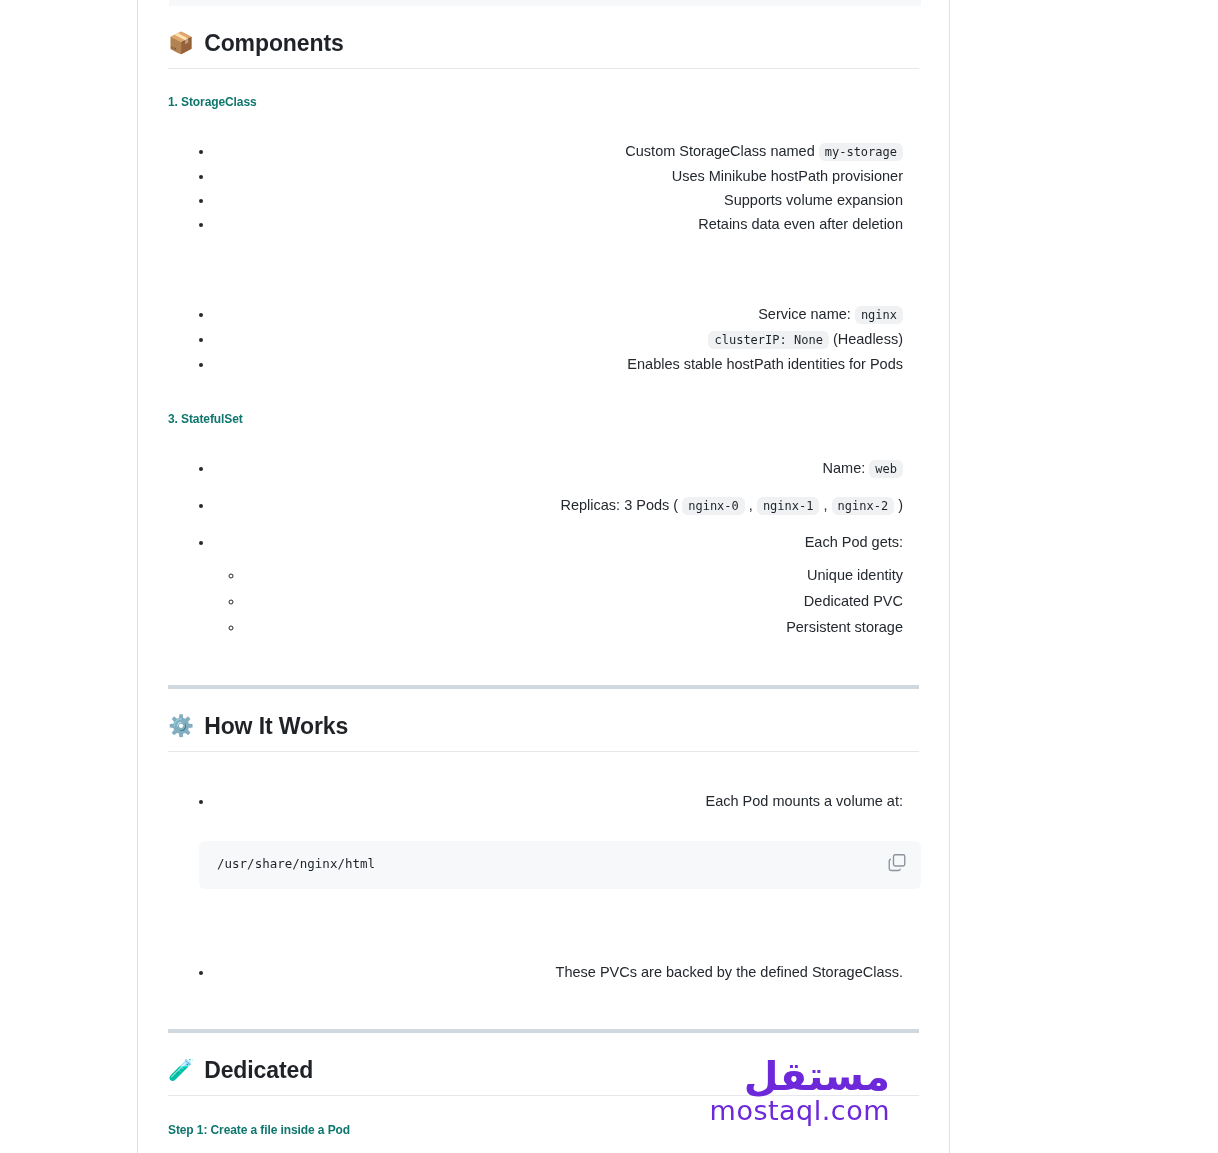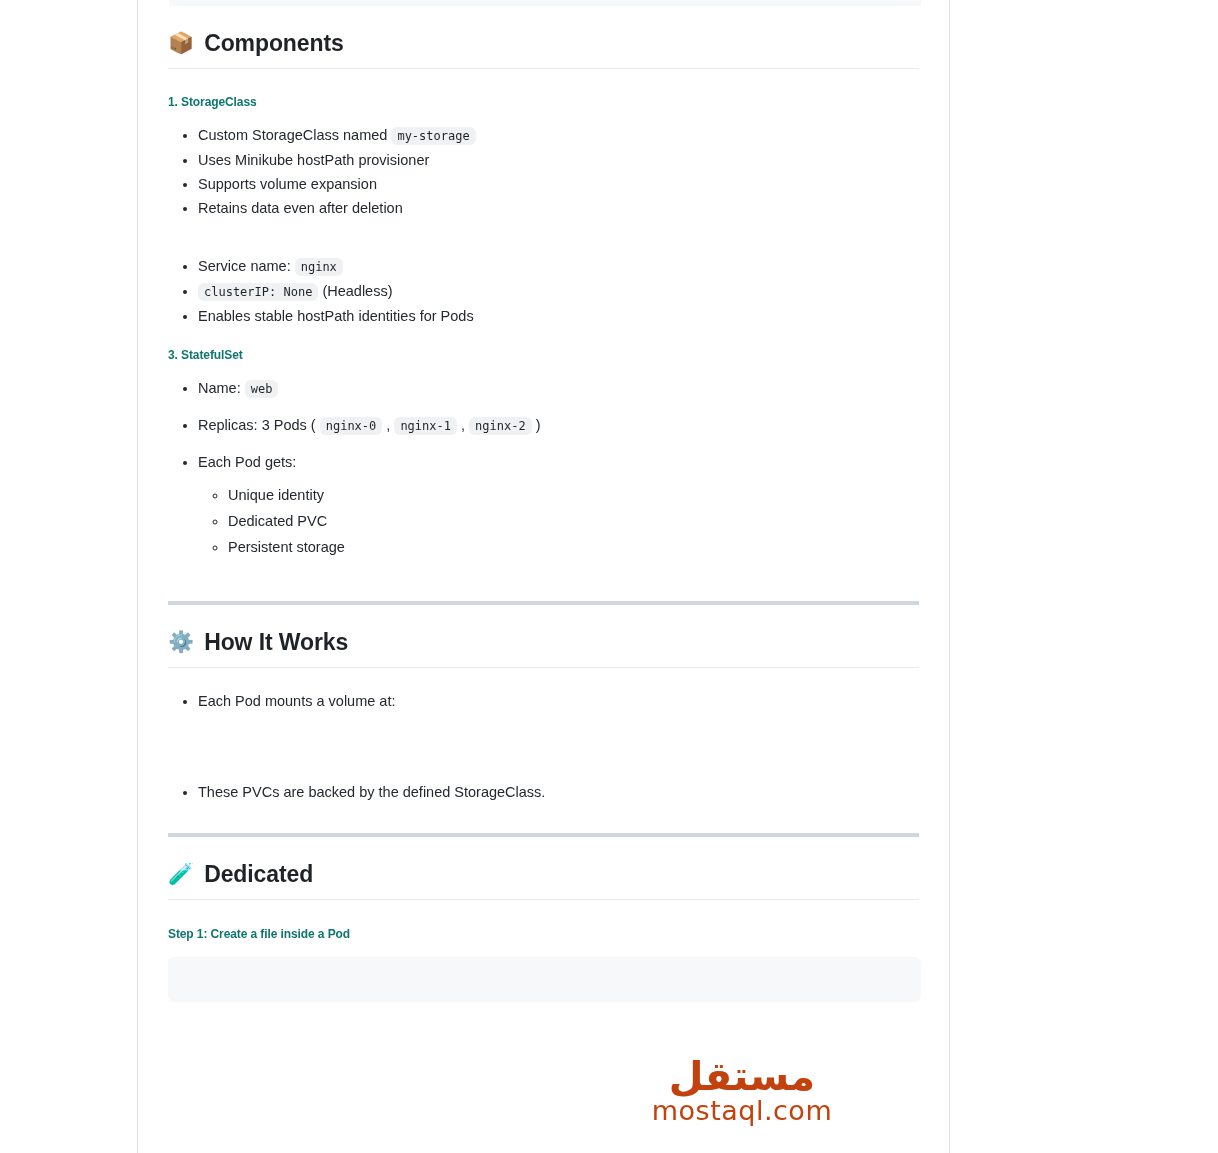--- a/index.html
+++ b/index.html
@@ -41,25 +41,25 @@
     left: 31px;
     top: 0;
     width: 752px;
     height: 6px;
     background: #f6f8fa;
   }
 
   
   .watermark {
     position: absolute;
-    left: 484px;
+    left: 512px;
     top: 1055px;
     width: 240px;
-    text-align: center;
-    color: #c2410c;
+    text-align: right;
+    color: #6d28d9;
     pointer-events: none;
     user-select: none;
     z-index: 5;
   }
   .watermark .wm-ar {
     font-size: 40px;
     font-weight: bold;
     line-height: 42px;
     letter-spacing: 1px;
     font-family: "DejaVu Sans", sans-serif;
@@ -101,23 +101,24 @@
 
   hr.thick {
     border: 0;
     height: 4px;
     background: #d0d7de;
     margin: 0;
   }
 
   
   ul.bul {
-    margin: 0;
+    margin: 16px;
     padding-left: 30px;
     list-style: disc;
+    text-align: right;
   }
   ul.bul > li {
     font-size: 14.5px;
     line-height: 24px;
     color: #24292f;
     margin: 0;
   }
   ul.bul.spaced > li { margin-bottom: 12px; }
   ul.sub {
     margin: 8px 0 0 0;
@@ -233,20 +234,29 @@
       <span class="emoji">⚙️</span>
       <span class="htxt">How It Works</span>
     </div>
 
     <div style="height:21px"></div>
     <ul class="bul">
       <li>Each Pod mounts a volume at:</li>
     </ul>
 
     <div style="height:12px"></div>
+    <div class="codeblock" style="margin-left:31px; width:722px; height:48px;">
+      <pre>/usr/share/nginx/html</pre>
+      <span class="copy-btn">
+        <svg width="20" height="20" viewBox="0 0 16 16" fill="none" stroke="#57606a" stroke-width="1.1">
+          <rect x="5.2" y="1.4" width="9" height="9" rx="1.4"></rect>
+          <path d="M10.6 12.6a1.4 1.4 0 0 1-1.4 1.4H3.2a1.4 1.4 0 0 1-1.4-1.4V6.4a1.4 1.4 0 0 1 1.4-1.4"></path>
+        </svg>
+      </span>
+    </div>
 
     <div style="height:22px"></div>
 
     <div style="height:12px"></div>
 
     <div style="height:21px"></div>
     <ul class="bul">
       <li>These PVCs are backed by the defined StorageClass.</li>
     </ul>
 

